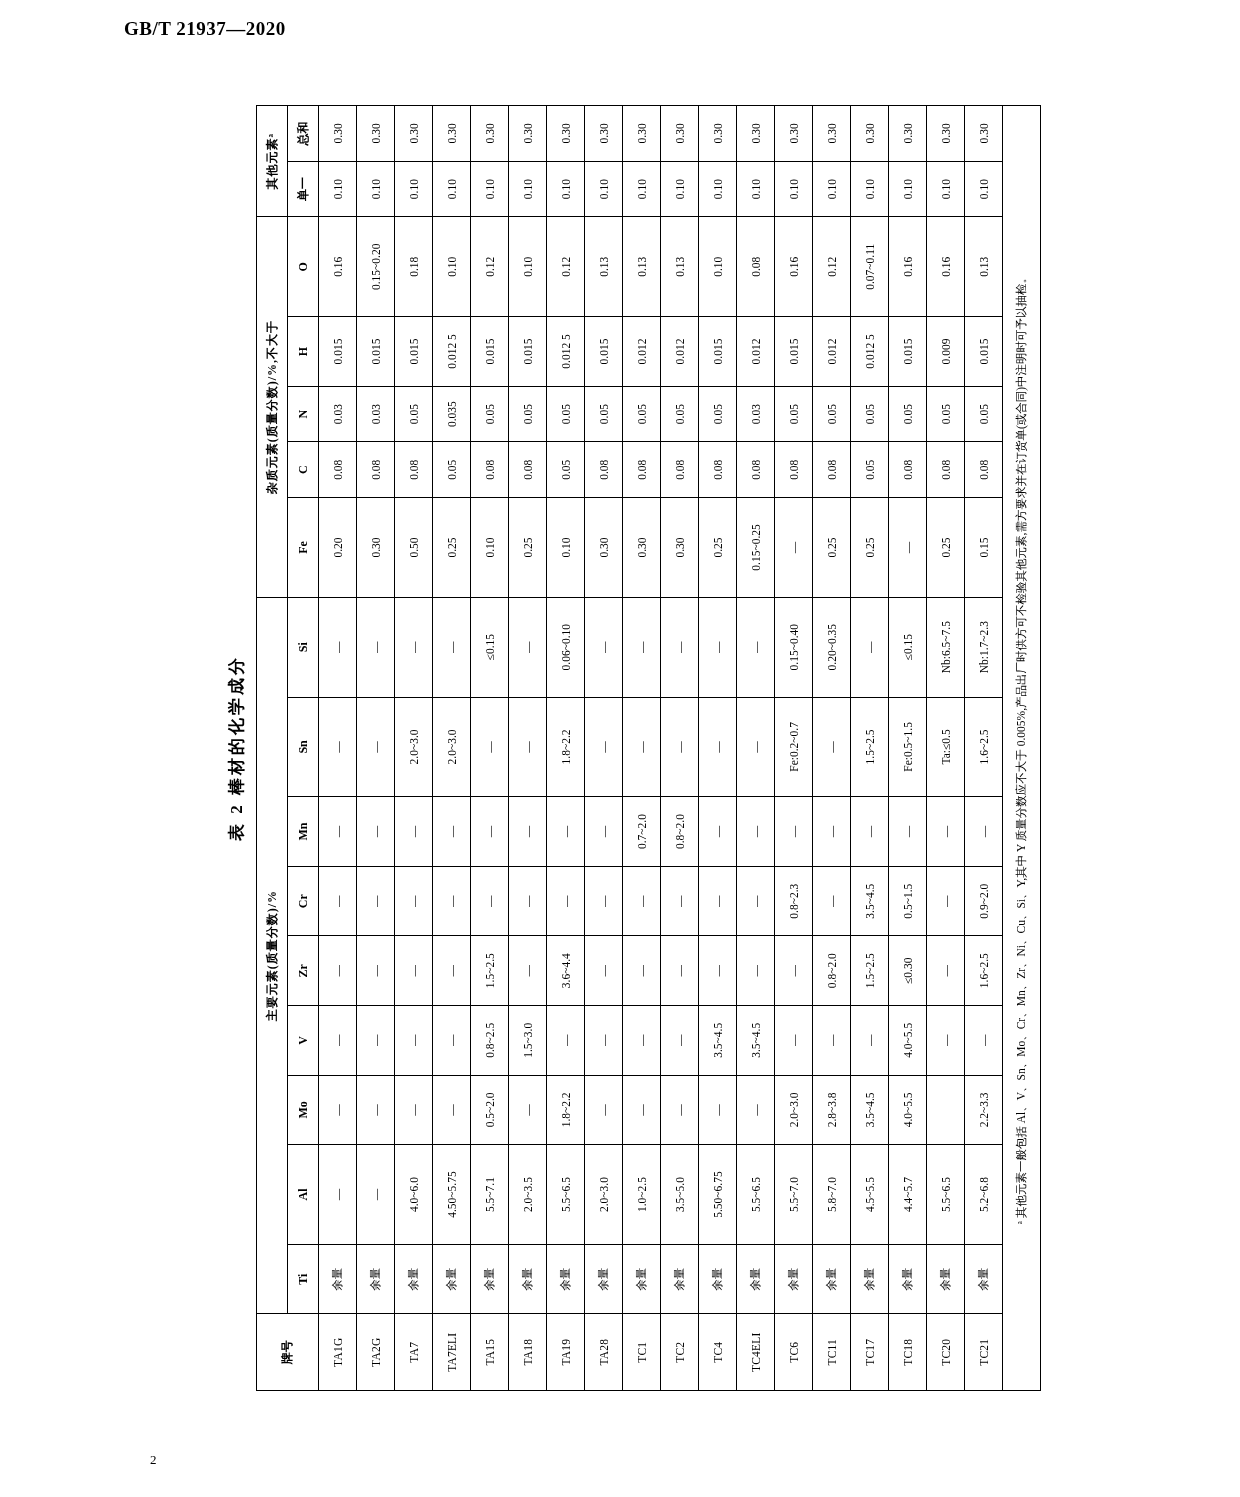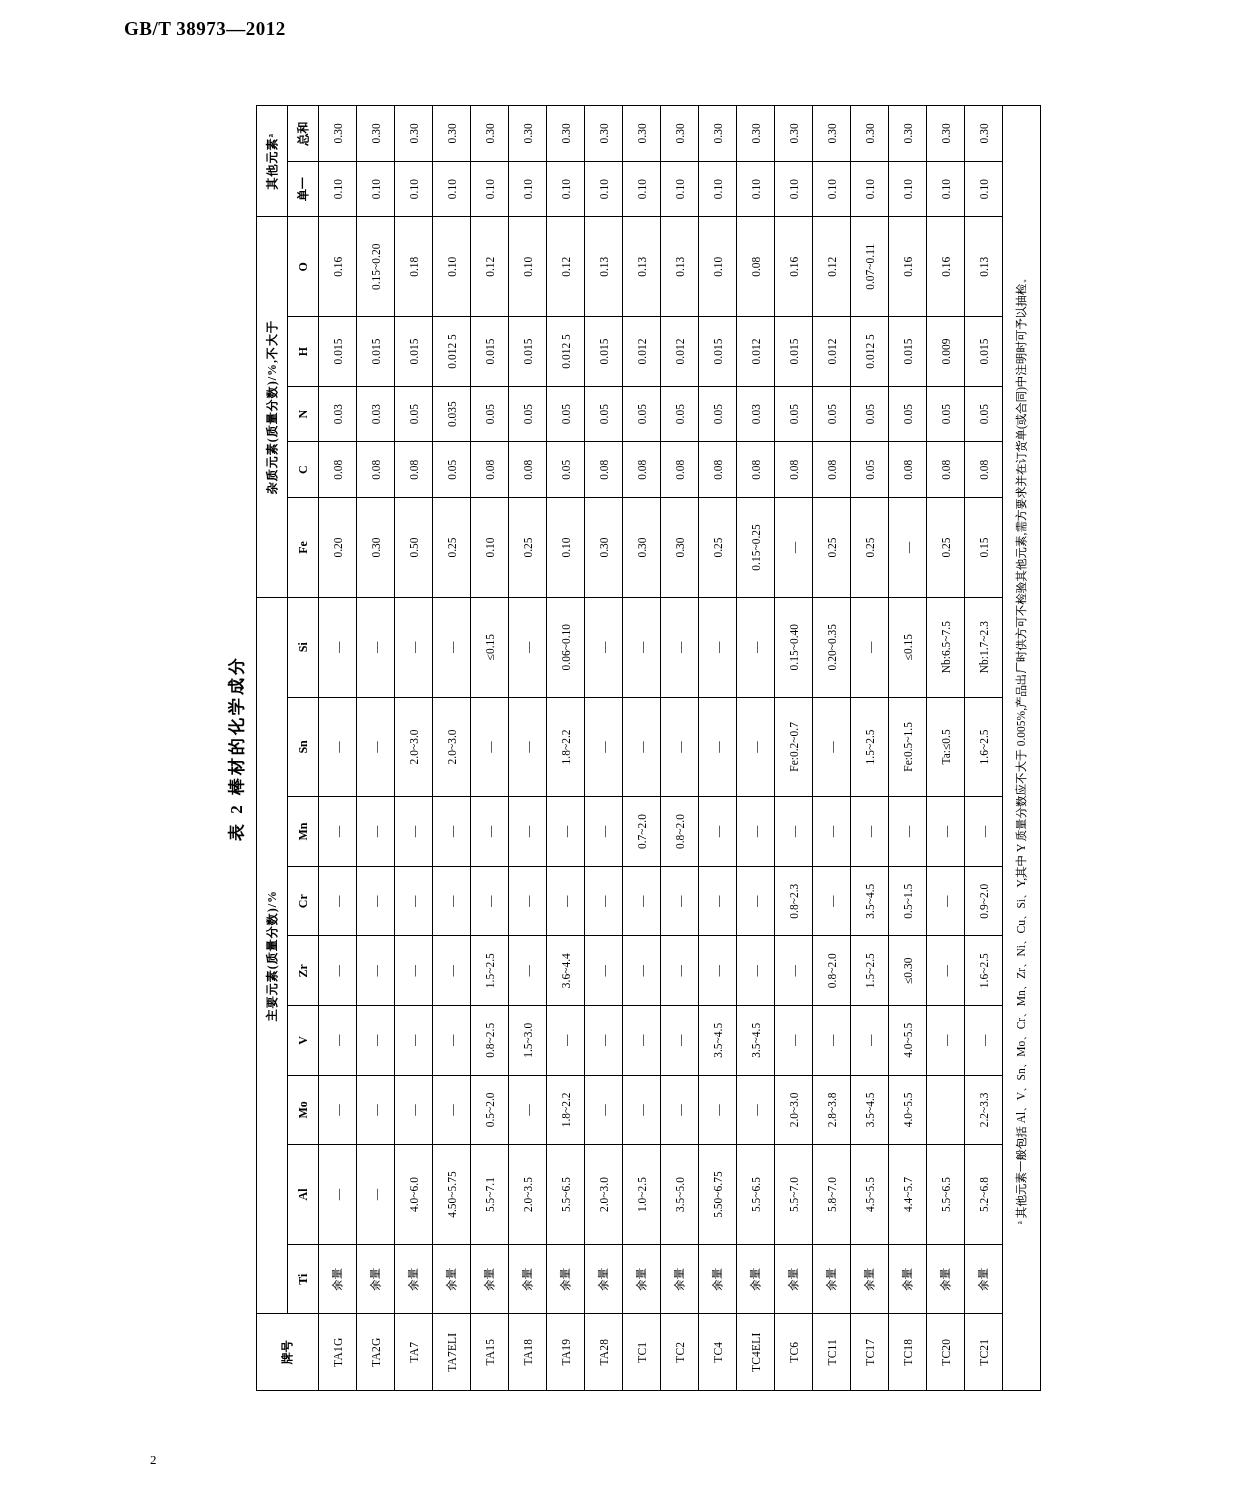--- a/index.html
+++ b/index.html
@@ -95,21 +95,21 @@
     height: auto;
     padding: 5px 8px 7px 8px;
     font-size: 11.5px;
     line-height: 1.6;
     white-space: normal;
   }
 </style>
 </head>
 <body>
 
-<div class="page-header">GB/T 38973—2012</div>
+<div class="page-header">GB/T 21937—2020</div>
 
 <div class="rot-wrap">
   <div class="rot-inner">
     <div class="tbl-title">表 2   棒材的化学成分</div>
     <table class="main">
       <colgroup>
         <col class="colw-grade">
         <col class="colw-el">
           <col class="colw-wide">
           <col class="colw-el">

